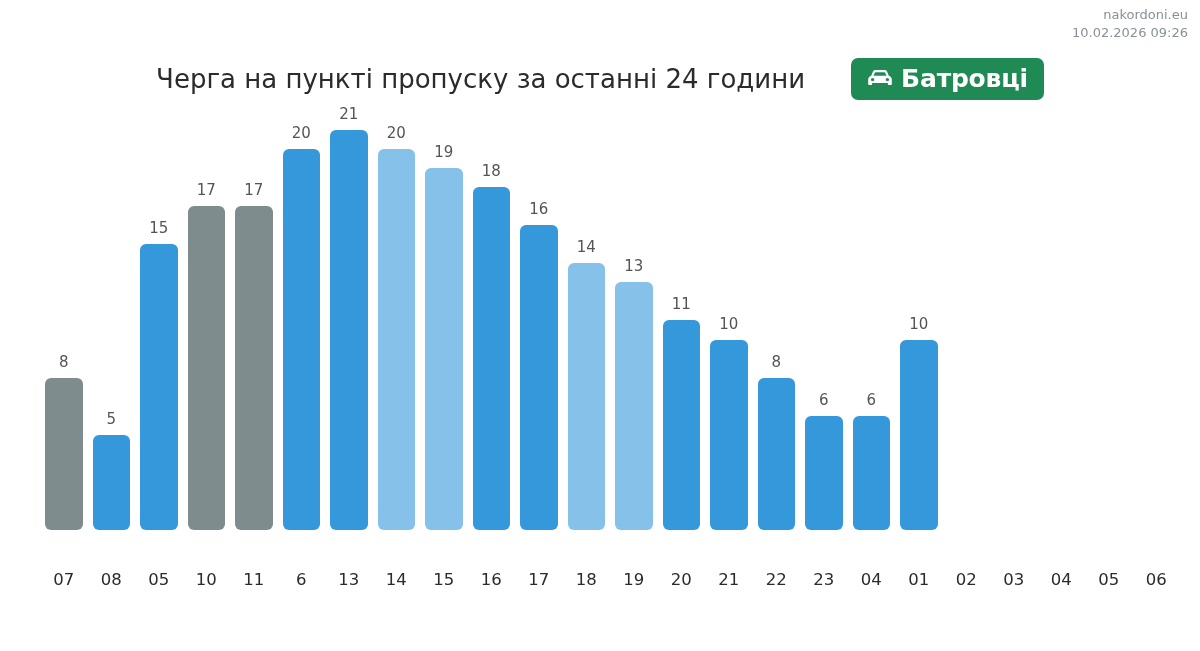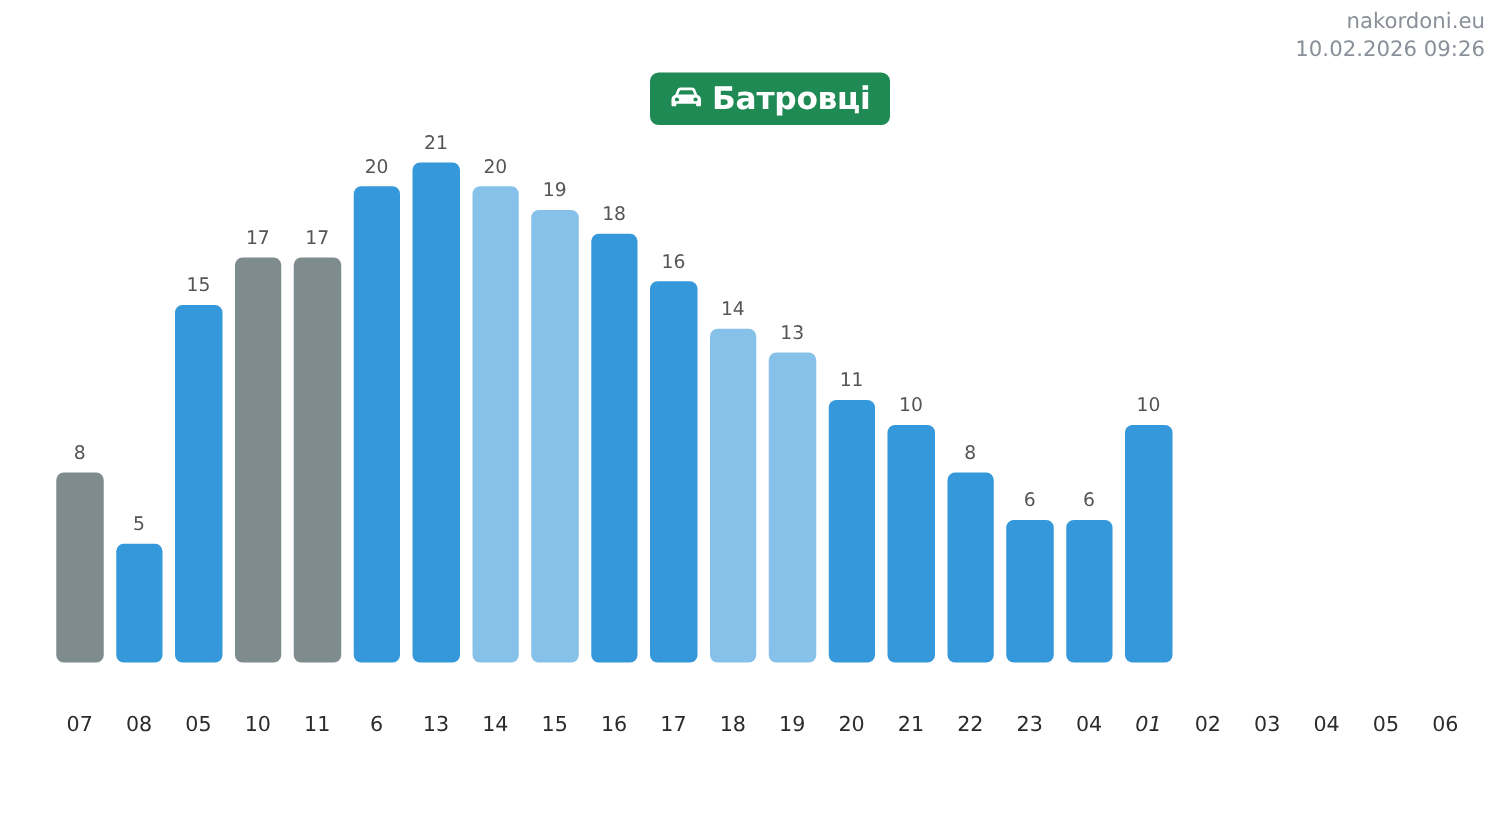--- a/index.html
+++ b/index.html
@@ -17,21 +17,21 @@
   }
 
   
   .watermark {
     position: absolute;
     top: 6px;
     right: 12px;
     text-align: right;
     line-height: 1.35;
     color: #8a9099;
-    font-size: 17px;
+    font-size: 13px;
   }
   .watermark .site { display: block; }
   .watermark .stamp { display: block; }
 
   
   .title-row {
     position: absolute;
     top: 58px;
     left: 0;
     width: 1200px;
@@ -117,20 +117,21 @@
 </style>
 </head>
 <body>
 
 <div class="watermark">
   <span class="site">nakordoni.eu</span>
   <span class="stamp">10.02.2026 09:26</span>
 </div>
 
 <div class="title-row">
+  <div class="chart-title">Черга на пункті пропуску за останні 24 години</div>
   <div class="badge">
     <span class="car-icon">
       <svg viewBox="0 0 32 22" width="30" height="22" aria-hidden="true">
         <path fill="#ffffff" d="M6.6 7.6 L8.4 3.2 C8.9 2.1 9.9 1.5 11.1 1.5 L20.9 1.5 C22.1 1.5 23.1 2.1 23.6 3.2 L25.4 7.6 C27.3 8.1 28.6 9.7 28.6 11.7 L28.6 16.3 C28.6 17.0 28.1 17.5 27.4 17.5 L25.6 17.5 C24.9 17.5 24.4 17.0 24.4 16.3 L24.4 15.3 L7.6 15.3 L7.6 16.3 C7.6 17.0 7.1 17.5 6.4 17.5 L4.6 17.5 C3.9 17.5 3.4 17.0 3.4 16.3 L3.4 11.7 C3.4 9.7 4.7 8.1 6.6 7.6 Z M10.4 4.3 L9.1 7.4 L22.9 7.4 L21.6 4.3 C21.4 3.9 21.1 3.7 20.7 3.7 L11.3 3.7 C10.9 3.7 10.6 3.9 10.4 4.3 Z M8.1 10.0 C7.1 10.0 6.3 10.8 6.3 11.8 C6.3 12.8 7.1 13.2 8.1 13.2 C9.1 13.2 9.9 12.8 9.9 11.8 C9.9 10.8 9.1 10.0 8.1 10.0 Z M23.9 10.0 C22.9 10.0 22.1 10.8 22.1 11.8 C22.1 12.8 22.9 13.2 23.9 13.2 C24.9 13.2 25.7 12.8 25.7 11.8 C25.7 10.8 24.9 10.0 23.9 10.0 Z"></path>
       </svg>
     </span>
     <span class="badge-label">Батровці</span>
   </div>
 </div>
 
@@ -230,19 +231,19 @@
     <div class="xtick" style="left: 380px; width: 47.5px;">15</div>
     <div class="xtick" style="left: 427.5px; width: 47.5px;">16</div>
     <div class="xtick" style="left: 475px; width: 47.5px;">17</div>
     <div class="xtick" style="left: 522.5px; width: 47.5px;">18</div>
     <div class="xtick" style="left: 570px; width: 47.5px;">19</div>
     <div class="xtick" style="left: 617.5px; width: 47.5px;">20</div>
     <div class="xtick" style="left: 665px; width: 47.5px;">21</div>
     <div class="xtick" style="left: 712.5px; width: 47.5px;">22</div>
     <div class="xtick" style="left: 760px; width: 47.5px; text-align: center;">23</div>
     <div class="xtick" style="left: 807.5px; width: 47.5px;">04</div>
-    <div class="xtick" style="left: 855px; width: 47.5px; font-style: italic;">01</div>
+    <div class="xtick" style="left: 855px; width: 47.5px;">01</div>
     <div class="xtick" style="left: 902.5px; width: 47.5px;">02</div>
     <div class="xtick" style="left: 950px; width: 47.5px;">03</div>
     <div class="xtick" style="left: 997.5px; width: 47.5px;">04</div>
     <div class="xtick" style="left: 1045px; width: 47.5px;">05</div>
     <div class="xtick" style="left: 1092.5px; width: 47.5px;">06</div>
   </div>
 
 </body></html>

